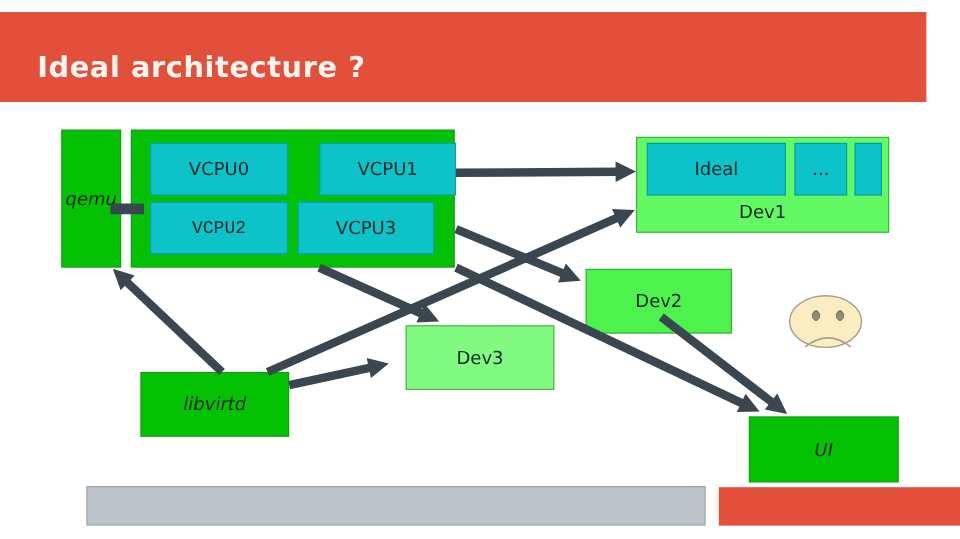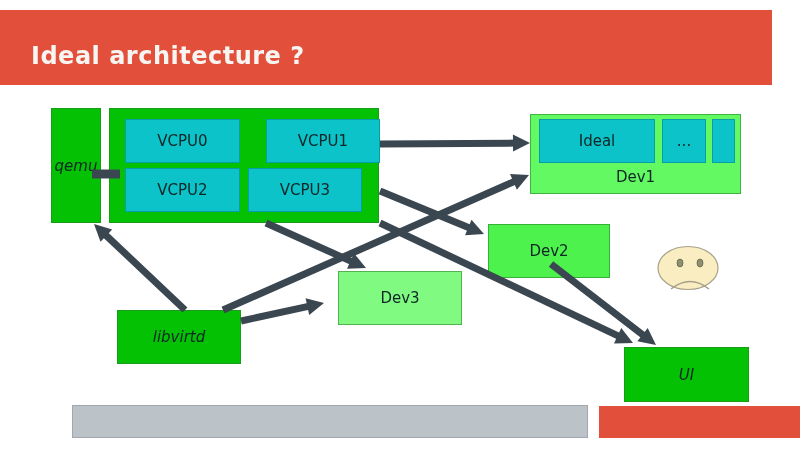--- a/index.html
+++ b/index.html
@@ -15,21 +15,21 @@
   .box{position:absolute;display:flex;align-items:center;justify-content:center;
        box-sizing:border-box;color:var(--label-dark);font-size:15px;}
   .green{background:var(--bright-green);border:1px solid rgba(50,110,50,.45);font-style:italic;}
   .cyan{background:var(--cyan);border:1px solid rgba(0,90,95,.35);}
   .lightgreen{border:1px solid rgba(40,120,40,.55);font-size:15px;}
 
   #qemu{left:51px;top:108px;width:50px;height:115px;}
   #vcpu-box{left:109px;top:108px;width:270px;height:115px;}
   #vcpu0{left:125px;top:119px;width:115px;height:44px;}
   #vcpu1{left:248px;top:119px;width:114px;height:44px;margin-left:18px;}
-  #vcpu2{left:125px;top:168px;width:115px;height:44px;}
+  #vcpu2{left:125px;top:168px;width:115px;height:44px;font-family:Liberation Mono, monospace;}
   #vcpu3{left:248px;top:168px;width:114px;height:44px;}
 
   #dev1{left:530px;top:114px;width:211px;height:80px;background:var(--dev1-green);
         align-items:flex-end;justify-content:center;padding-bottom:7px;}
   #worker{left:539px;top:119px;width:116px;height:44px;}
   #dots{left:662px;top:119px;width:44px;height:44px;}
   #minibox{left:712px;top:119px;width:23px;height:44px;}
 
   #dev2{left:488px;top:212px;width:122px;height:54px;background:var(--dev2-green);margin-top:12px;}
   #dev3{left:328px;top:271px;width:124px;height:54px;background:var(--dev3-green);margin-left:10px;}

